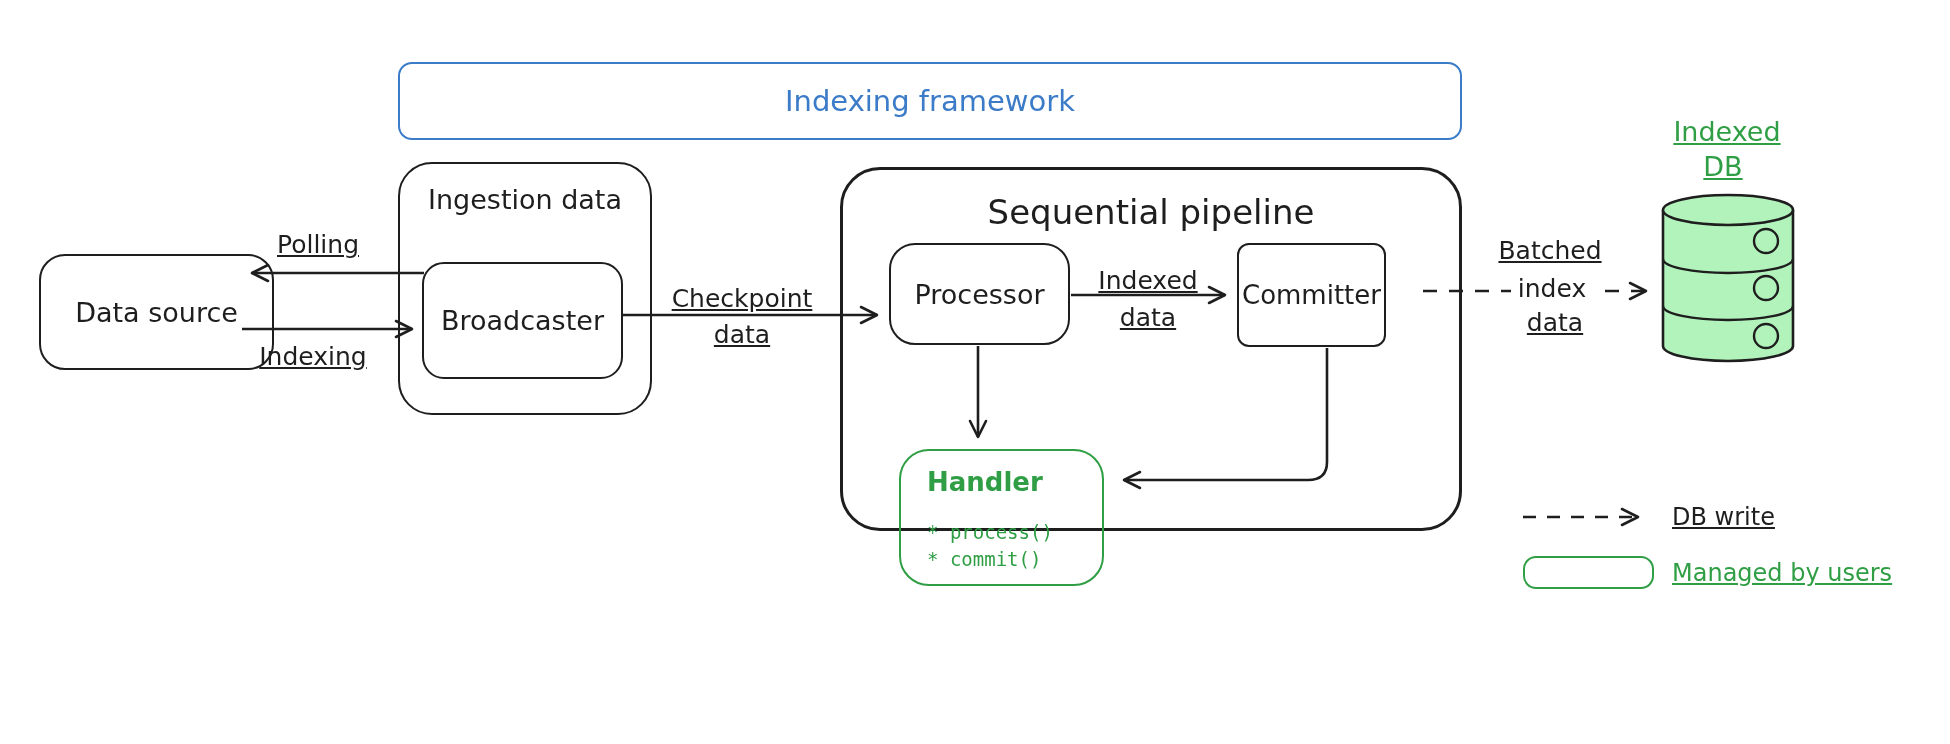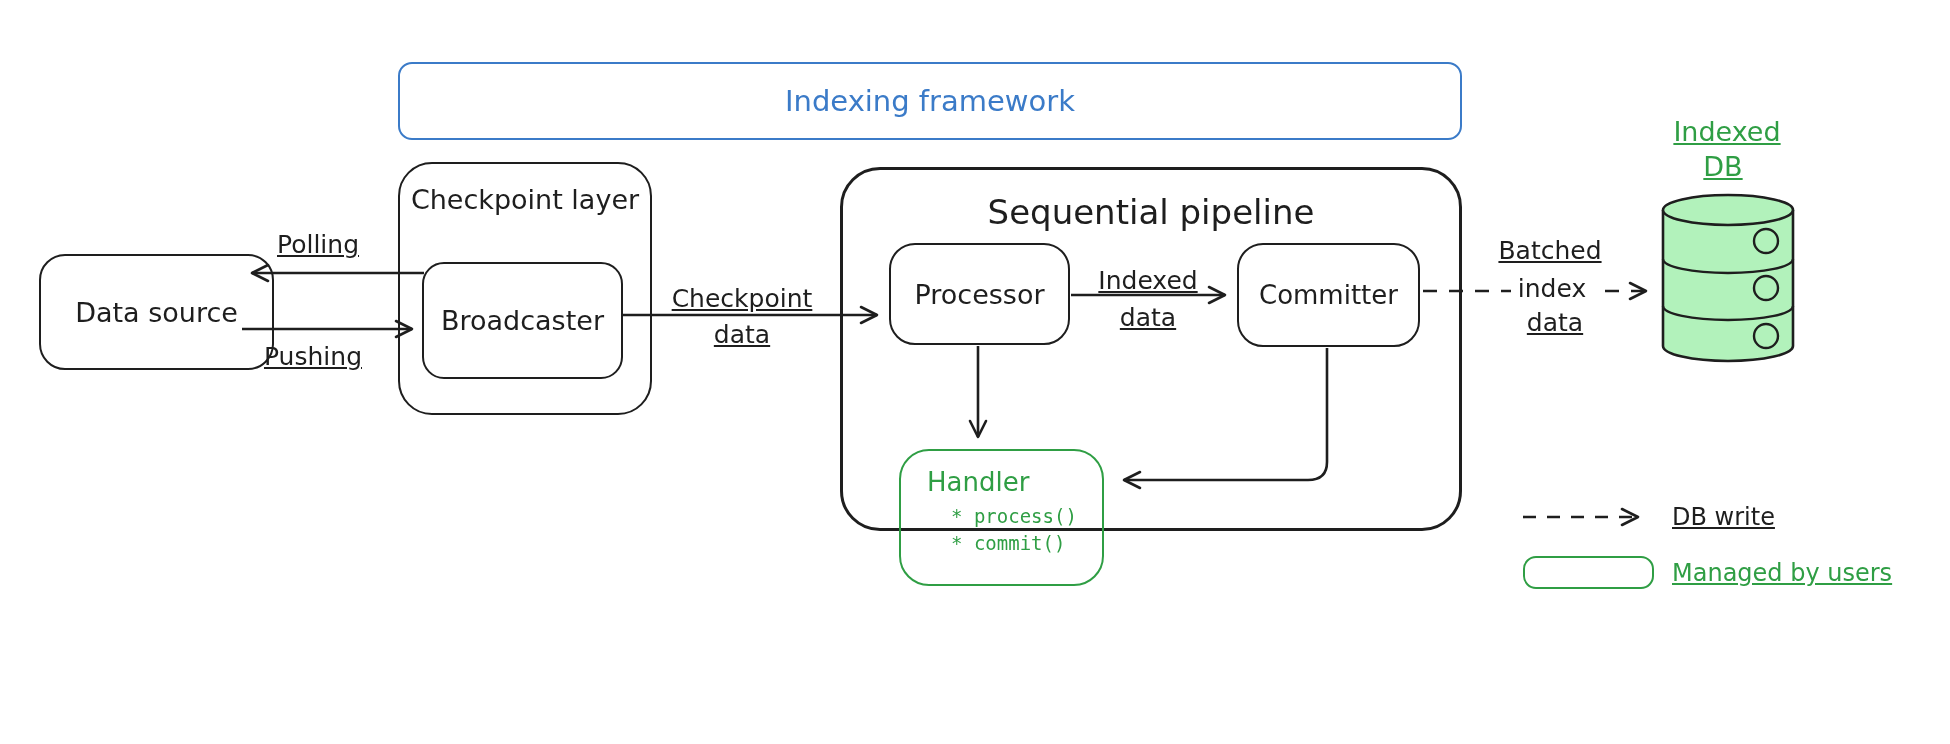--- a/index.html
+++ b/index.html
@@ -23,27 +23,27 @@
          color:var(--blue);font-size:29px;}
 
   
   .ingestion{left:398px;top:162px;width:254px;height:253px;border-radius:34px;}
   .ingestion-label{position:absolute;left:0;top:20px;width:100%;text-align:center;font-size:27px;}
   .datasource{left:39px;top:254px;width:235px;height:116px;border-radius:26px;font-size:27px;}
   .broadcaster{left:422px;top:262px;width:201px;height:117px;border-radius:22px;font-size:27px;background:#fff;}
   .pipeline{left:840px;top:167px;width:622px;height:364px;border-radius:40px;border-width:3px;}
   .pipeline-title{position:absolute;left:0;top:22px;width:100%;text-align:center;font-size:34px;}
   .processor{left:889px;top:243px;width:181px;height:102px;border-radius:26px;font-size:27px;}
-  .committer{left:1237px;top:243px;width:183px;height:104px;border-radius:26px;font-size:26px;text-align:right;}
+  .committer{left:1237px;top:243px;width:149px;height:104px;border-radius:12px;font-size:26px;text-align:right;}
 
   
   .handler{left:899px;top:449px;width:205px;height:137px;border-radius:30px;
            border:2.8px solid var(--green);padding:15px 0 0 26px;}
-  .handler-title{color:var(--green);font-size:26px;line-height:32px;margin-bottom:5px;}
-  .handler-method{color:var(--green);font-family:"DejaVu Sans Mono",monospace;font-size:19px;line-height:27px;margin-left:24px;}
+  .handler-title{color:var(--green);font-size:26px;line-height:32px;margin-bottom:21px;font-weight:bold;}
+  .handler-method{color:var(--green);font-family:"DejaVu Sans Mono",monospace;font-size:19px;line-height:27px;}
 
   
   .edge{font-size:25px;}
   .lbl-polling{left:277px;top:230px;width:120px;text-align:left;}
   .lbl-pushing{left:253px;top:342px;width:120px;text-align:center;}
   .lbl-checkpoint1{left:662px;top:284px;width:160px;text-align:center;}
   .lbl-checkpoint2{left:662px;top:320px;width:160px;text-align:center;}
   .lbl-indexed1{left:1068px;top:266px;width:160px;text-align:center;}
   .lbl-indexed2{left:1068px;top:303px;width:160px;text-align:center;}
   .lbl-batched1{left:1470px;top:236px;width:160px;text-align:center;}
@@ -66,21 +66,21 @@
 </head>
 <body>
 
 <div class="canvas">
 
   <div class="frame">
     <div class="frame-title">Indexing framework</div>
   </div>
 
   <div class="box ingestion">
-    <div class="ingestion-label">Checkpoint layer</div>
+    <div class="ingestion-label">Ingestion data</div>
   </div>
 
   <div class="box center datasource">
     <span>Data source</span>
   </div>
 
   <div class="box center broadcaster">
     <span>Broadcaster</span>
   </div>
 
@@ -123,21 +123,21 @@
     <path d="M242,329 H412" fill="none" stroke="#1e1e1e" stroke-width="2.6" marker-end="url(#ah)"></path>
     <path d="M622,315 H877" fill="none" stroke="#1e1e1e" stroke-width="2.6" marker-end="url(#ah)"></path>
     <path d="M1071,295 H1225" fill="none" stroke="#1e1e1e" stroke-width="2.6" marker-end="url(#ah)"></path>
     <path d="M978,346 V437" fill="none" stroke="#1e1e1e" stroke-width="2.6" marker-end="url(#ah)"></path>
     <path d="M1327,348 V462 Q1327,480 1308,480 H1124" fill="none" stroke="#1e1e1e" stroke-width="2.6" marker-end="url(#ah)"></path>
     <path d="M1423,291 H1646" fill="none" stroke="#1e1e1e" stroke-width="2.6" stroke-dasharray="14 12" marker-end="url(#ah)"></path>
     <path d="M1523,517 H1638" fill="none" stroke="#1e1e1e" stroke-width="2.6" stroke-dasharray="13 11" marker-end="url(#ah)"></path>
   </svg>
 
   <div class="lbl edge lbl-polling">Polling</div>
-  <div class="lbl edge lbl-pushing">Pushing</div>
+  <div class="lbl edge lbl-pushing">Indexing</div>
   <div class="lbl edge lbl-checkpoint1">Checkpoint</div>
   <div class="lbl edge lbl-checkpoint2">data</div>
   <div class="lbl edge lbl-indexed1">Indexed</div>
   <div class="lbl edge lbl-indexed2">data</div>
   <div class="lbl edge lbl-batched1">Batched</div>
   <div class="lbl edge lbl-batched2"><span>index</span></div>
   <div class="lbl edge lbl-batched3">data</div>
 
   <div class="lbl dbtext lbl-db1">Indexed</div>
   <div class="lbl dbtext lbl-db2">DB</div>

